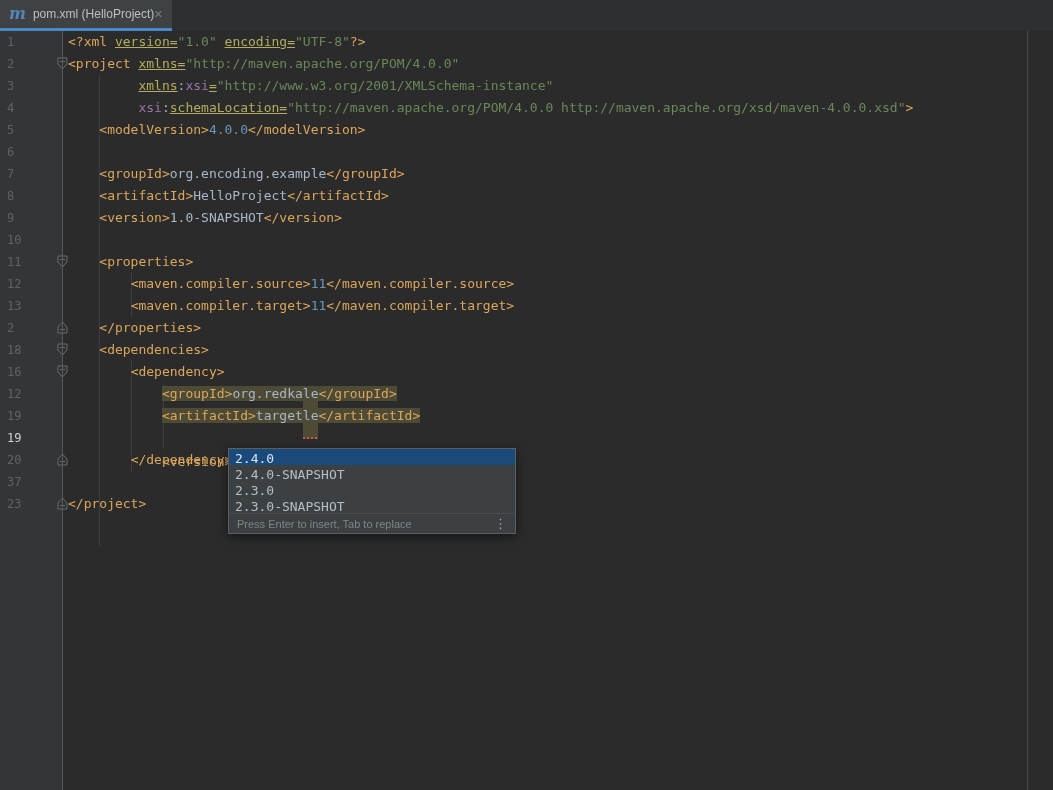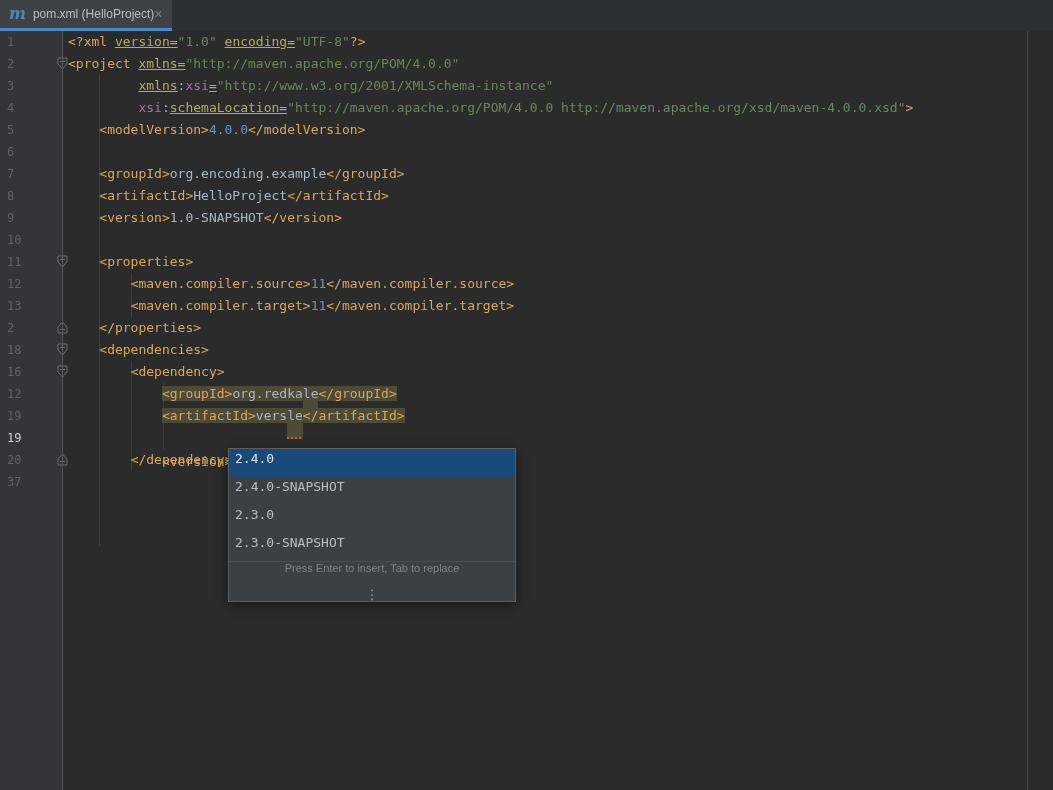--- a/index.html
+++ b/index.html
@@ -46,25 +46,25 @@
   .c-tag{color:var(--c-tag);} .c-attr{color:var(--c-attr);text-decoration:underline;} .c-str{color:var(--c-str);}
   .c-text{color:var(--c-text);} .c-num{color:var(--c-num);} .c-purple{color:var(--c-purple);}
   .hlbg{background:var(--hl);}
   .sq{background-image:repeating-linear-gradient(90deg,var(--squiggle) 0 2px,transparent 2px 4px);
       background-repeat:repeat-x;background-position:0 100%;background-size:4px 2px;padding-bottom:16px;}
   .caret{display:inline-block;width:2px;height:16px;background:#d4d4d4;vertical-align:-3px;margin:0 -1px;}
 
   
   .popup{position:absolute;left:228px;top:448px;width:288px;background:var(--popup-bg);
          border:1px solid var(--popup-border);z-index:10;box-shadow:0 3px 10px rgba(0,0,0,.5);}
-  .popup-item{height:28px;line-height:20px;padding-left:6px;font-family:"DejaVu Sans Mono",monospace;
+  .popup-item{height:16px;line-height:20px;padding-left:6px;font-family:"DejaVu Sans Mono",monospace;
          font-size:13px;color:var(--popup-text);white-space:pre;cursor:pointer;}
   .popup-item.selected{background:var(--popup-sel);color:#d8e4f0;}
-  .popup-footer{height:40px;border-top:1px solid #4b4e50;display:flex;align-items:center;
-         padding:0 8px 0 8px;position:relative;flex-direction:column;}
+  .popup-footer{height:20px;border-top:1px solid #4b4e50;display:flex;align-items:center;
+         padding:0 8px 0 8px;position:relative;}
   .popup-hint{font-size:11px;color:var(--hint-text);flex:1;}
   .kebab{color:#9aa0a4;font-size:13px;line-height:1;cursor:pointer;letter-spacing:0;}
 </style>
 </head>
 <body>
 
 <div class="app">
 
   <div class="tabbar">
     <div class="tab">
@@ -186,40 +186,49 @@
           <div class="code">        <span class="c-tag">&lt;dependency&gt;</span></div>
         </div>
         <div class="row">
           <div class="num">12</div>
           <div class="fold"></div>
           <div class="code">            <span class="c-tag hlbg">&lt;groupId&gt;</span><span class="c-text hlbg">org.redka</span><span class="c-text sq hlbg">le</span><span class="c-tag hlbg">&lt;/groupId&gt;</span></div>
         </div>
         <div class="row">
           <div class="num">19</div>
           <div class="fold"></div>
-          <div class="code">            <span class="c-tag hlbg">&lt;artifactId&gt;</span><span class="c-text hlbg">vers</span><span class="c-text sq hlbg">le</span><span class="c-tag hlbg">&lt;/artifactId&gt;</span></div>
+          <div class="code">            <span class="c-tag hlbg">&lt;artifactId&gt;</span><span class="c-text hlbg">target</span><span class="c-text sq hlbg">le</span><span class="c-tag hlbg">&lt;/artifactId&gt;</span></div>
         </div>
         <div class="row caret-line">
           <div class="num">19</div>
           <div class="fold"></div>
           <div class="code">            <span class="c-tag">&lt;version&gt;</span><span class="caret"></span><span class="c-tag">&lt;/vers</span><span class="c-tag sq">ion</span><span class="c-tag">&gt;</span></div>
         </div>
         <div class="row">
           <div class="num">20</div>
           <div class="fold">
             <svg width="11" height="13">
               <path d="M1,12 H10 V6 L5.5,1 L1,6 Z M3,8.5 H8" fill="#2f3133" stroke="#696d70" stroke-width="1"></path>
             </svg>
           </div>
           <div class="code">        <span class="c-tag">&lt;/dependency&gt;</span></div>
         </div>
         <div class="row">
           <div class="num">37</div>
           <div class="fold"></div>
           <div class="code"></div>
+        </div>
+        <div class="row">
+          <div class="num">23</div>
+          <div class="fold">
+            <svg width="11" height="13">
+              <path d="M1,12 H10 V6 L5.5,1 L1,6 Z M3,8.5 H8" fill="#2f3133" stroke="#696d70" stroke-width="1"></path>
+            </svg>
+          </div>
+          <div class="code"><span class="c-tag">&lt;/project&gt;</span></div>
         </div>
       </div>
 
     <div class="popup" style="left:228px;top:417px;">
       <div id="popup-items">
           <div class="popup-item selected">2.4.0</div>
           <div class="popup-item">2.4.0-SNAPSHOT</div>
           <div class="popup-item">2.3.0</div>
           <div class="popup-item">2.3.0-SNAPSHOT</div>
         </div>

